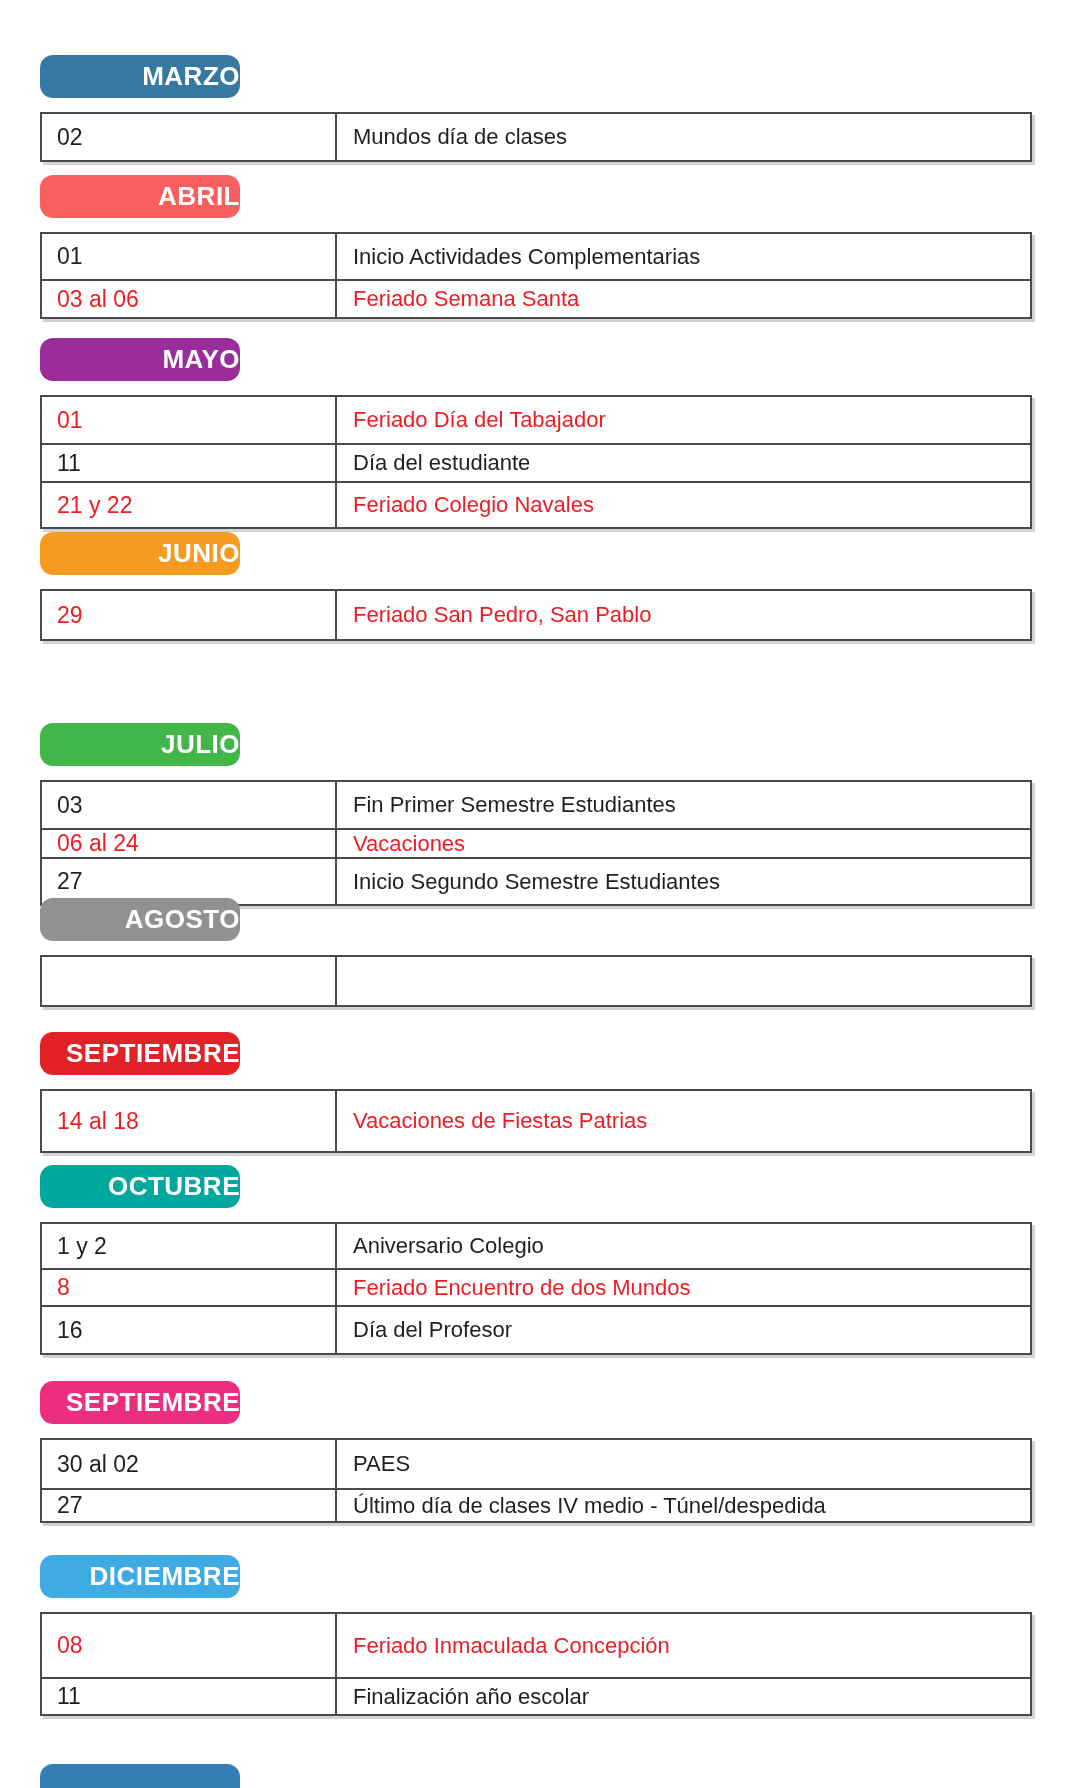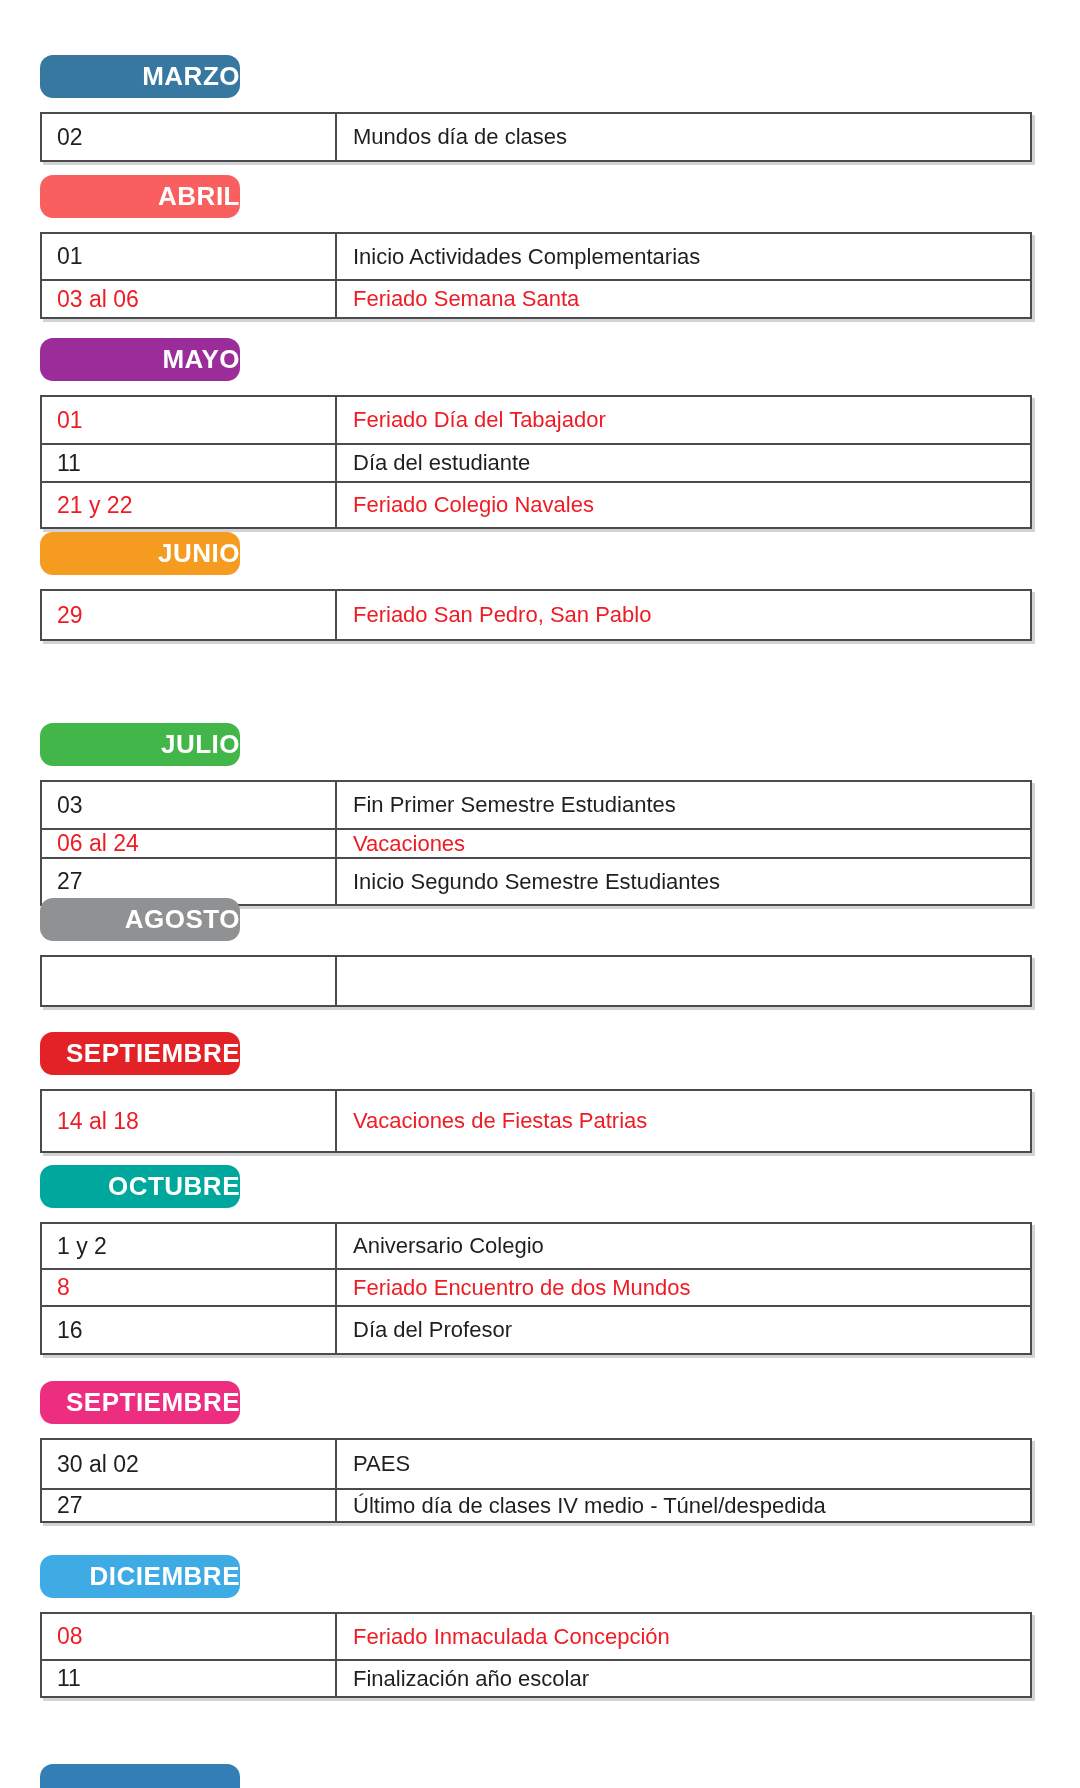--- a/index.html
+++ b/index.html
@@ -44,21 +44,21 @@
   
   .t-marzo tr { height: 48px; }
   .t-abril tr:nth-child(1){height:47px} .t-abril tr:nth-child(2){height:38px}
   .t-mayo tr:nth-child(1){height:48px} .t-mayo tr:nth-child(2){height:38px} .t-mayo tr:nth-child(3){height:46px}
   .t-junio tr { height: 50px; }
   .t-julio tr:nth-child(1){height:48px} .t-julio tr:nth-child(2){height:17px} .t-julio tr:nth-child(3){height:47px}
   .t-agosto tr { height: 50px; }
   .t-septiembre tr { height: 62px; }
   .t-octubre tr:nth-child(1){height:46px} .t-octubre tr:nth-child(2){height:37px} .t-octubre tr:nth-child(3){height:48px}
   .t-noviembre tr:nth-child(1){height:50px} .t-noviembre tr:nth-child(2){height:33px}
-  .t-diciembre tr:nth-child(1){height:47px} .t-diciembre tr:nth-child(2){height:37px}
+  .t-diciembre tr:nth-child(1){height:65px} .t-diciembre tr:nth-child(2){height:37px}
 
   .pill.partial {
     position: absolute; left: 40px;
     height: 40px; 
   }
 </style>
 </head>
 <body>
 
 <section class="month-section" style="top:55px">

